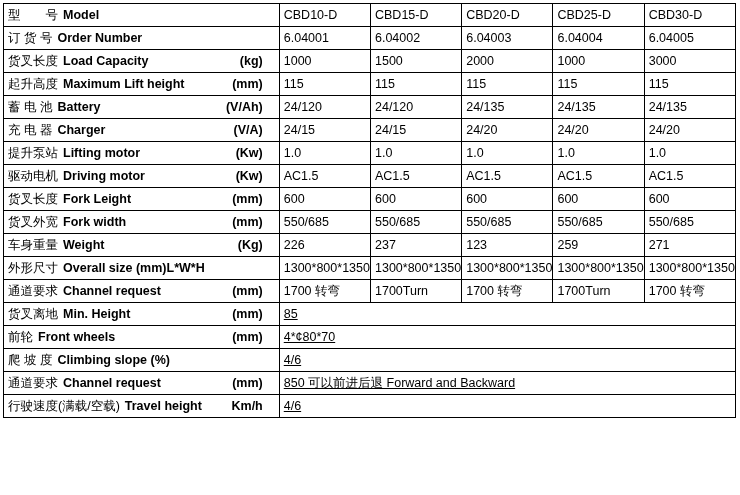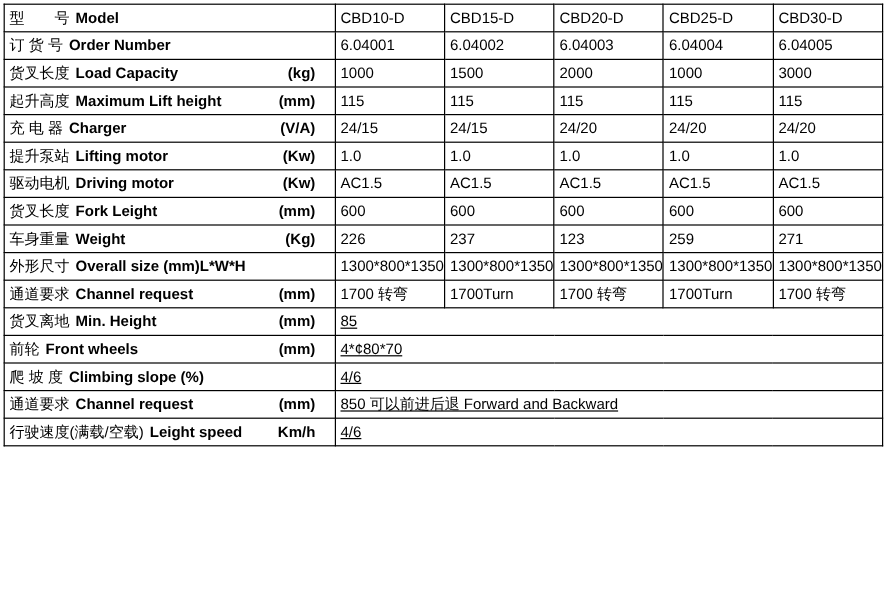--- a/index.html
+++ b/index.html
@@ -128,20 +128,34 @@
           </td>
           <td class="val">115</td>
           <td class="val">115</td>
           <td class="val">115</td>
           <td class="val">115</td>
           <td class="val">115</td>
         </tr>
         <tr>
           <td class="label">
             <div class="label-inner">
+              <span class="seg-cn lbl-cn">蓄 电 池</span>
+              <span class="seg-en lbl-en">Battery</span>
+              <span class="seg-unit lbl-unit">(V/Ah)</span>
+            </div>
+          </td>
+          <td class="val">24/120</td>
+          <td class="val">24/120</td>
+          <td class="val">24/135</td>
+          <td class="val">24/135</td>
+          <td class="val">24/135</td>
+        </tr>
+        <tr>
+          <td class="label">
+            <div class="label-inner">
               <span class="seg-cn lbl-cn">充  电  器</span>
               <span class="seg-en lbl-en">Charger</span>
               <span class="seg-unit lbl-unit">(V/A)</span>
             </div>
           </td>
           <td class="val">24/15</td>
           <td class="val">24/15</td>
           <td class="val">24/20</td>
           <td class="val">24/20</td>
           <td class="val">24/20</td>
@@ -184,20 +198,34 @@
           </td>
           <td class="val">600</td>
           <td class="val">600</td>
           <td class="val">600</td>
           <td class="val">600</td>
           <td class="val">600</td>
         </tr>
         <tr>
           <td class="label">
             <div class="label-inner">
+              <span class="seg-cn lbl-cn">货叉外宽</span>
+              <span class="seg-en lbl-en">Fork width</span>
+              <span class="seg-unit lbl-unit">(mm)</span>
+            </div>
+          </td>
+          <td class="val">550/685</td>
+          <td class="val">550/685</td>
+          <td class="val">550/685</td>
+          <td class="val">550/685</td>
+          <td class="val">550/685</td>
+        </tr>
+        <tr>
+          <td class="label">
+            <div class="label-inner">
               <span class="seg-cn lbl-cn">车身重量</span>
               <span class="seg-en lbl-en">Weight</span>
               <span class="seg-unit lbl-unit">(Kg)</span>
             </div>
           </td>
           <td class="val">226</td>
           <td class="val">237</td>
           <td class="val">123</td>
           <td class="val">259</td>
           <td class="val">271</td>
@@ -267,21 +295,21 @@
               <span class="seg-en lbl-en">Channel request</span>
               <span class="seg-unit lbl-unit">(mm)</span>
             </div>
           </td>
           <td class="val span-val" colspan="5">850 可以前进后退  Forward and Backward</td>
         </tr>
         <tr>
           <td class="label">
             <div class="label-inner">
               <span class="seg-cn lbl-cn">行驶速度(满载/空载)</span>
-              <span class="seg-en lbl-en">Leight speed</span>
+              <span class="seg-en lbl-en">Travel height</span>
               <span class="seg-unit lbl-unit">Km/h</span>
             </div>
           </td>
           <td class="val span-val" colspan="5">4/6</td>
         </tr>
       </tbody>
   </table>
 </div>
 
 </body></html>

